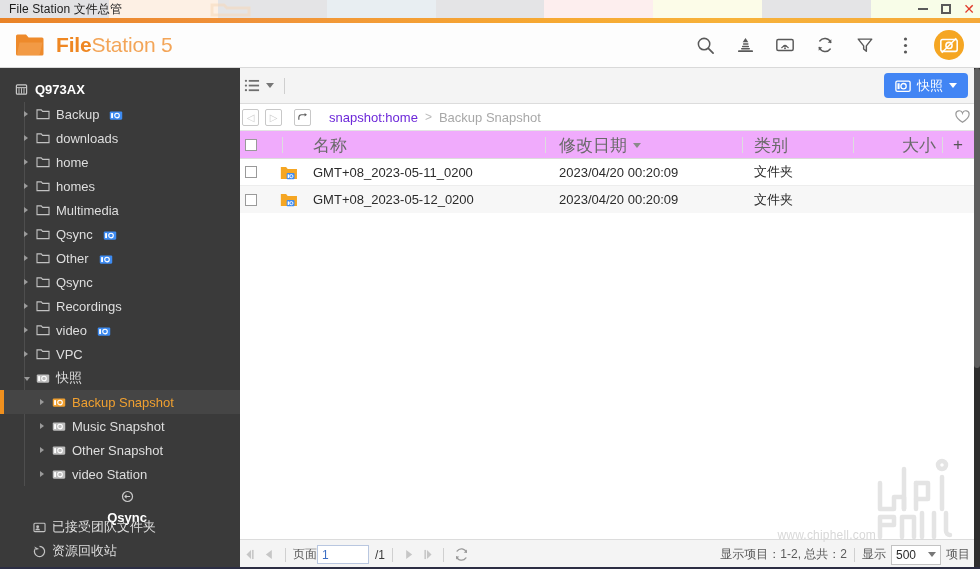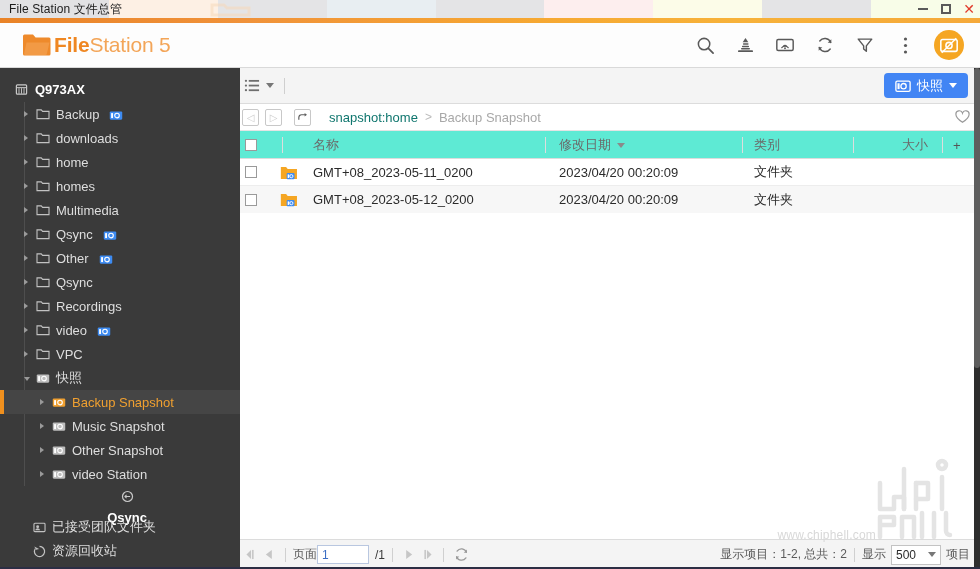--- a/index.html
+++ b/index.html
@@ -56,21 +56,21 @@
     background: linear-gradient(to right, #e98327 0%, #f0923a 25%, #f6a832 55%, #f7b23a 75%, #f5a93a 100%);
     z-index: 35;
   }
 
   
   .app-header {
     position: absolute; left: 0; top: 23px; width: 980px; height: 45px;
     background: #fdfdfd; border-bottom: 1px solid #d9d9d9;
     display: flex; align-items: center; z-index: 30;
   }
-  .brand { display: flex; align-items: center; padding-left: 22px; gap: 2px; }
+  .brand { display: flex; align-items: center; padding-left: 15px; gap: 11px; }
   .brand-logo { width: 30px; height: 24px; }
   .brand-text { font-size: 21px; color: #f08a2a; letter-spacing: -.2px; white-space: nowrap; }
   .brand-text b { font-weight: bold; color: #ef8722; }
   .brand-text span { font-weight: normal; color: #f3a558; }
 
   .hdr-tools {
     margin-left: auto; display: flex; align-items: center; gap: 18px;
     padding-right: 16px;
   }
   .hdr-ico { width: 22px; height: 22px; display: flex; align-items: center; justify-content: center; cursor: pointer; color: #5c5c5c; }
@@ -156,28 +156,28 @@
     display: flex; align-items: center; padding: 0 10px; gap: 6px;
   }
   .navbtn {
     width: 17px; height: 17px; border: 1px solid #c8c8c8; border-radius: 2px;
     background: #fff; display: flex; align-items: center; justify-content: center;
     cursor: pointer; color: #8e8e8e; font-size: 10px;
   }
   .navbtn.disabled { color: #cdcdcd; }
   .navbtn.up { margin-left: 6px; color: #5f5f5f; }
   .crumbs { display: flex; align-items: center; gap: 7px; margin-left: 12px; font-size: 13px; }
-  .crumb-cur { color: #0f766e; cursor: pointer; }
+  .crumb-cur { color: #6d28d9; cursor: pointer; }
   .crumb-sep { color: #bbbbbb; font-size: 12px; }
   .crumb-last { color: #a8a8a8; cursor: pointer; }
   .heart { margin-left: auto; color: #9a9a9a; cursor: pointer; display: flex; align-items: center; }
 
   .grid-head {
-    height: 28px; background: #5eead4; border-bottom: 1px solid #dcdcdc;
-    position: relative; font-size: 13px; color: #6a6a6a;
+    height: 28px; background: #f0abfc; border-bottom: 1px solid #dcdcdc;
+    position: relative; font-size: 17px; color: #6a6a6a;
   }
   .gh-cell { position: absolute; top: 0; height: 28px; display: flex; align-items: center; cursor: pointer; }
   .gh-div { position: absolute; top: 6px; width: 1px; height: 16px; background: #dddddd; }
   .sort-caret { width: 0; height: 0; border-left: 4px solid transparent; border-right: 4px solid transparent; border-top: 5px solid #8a8a8a; margin-left: 6px; }
   .chk {
     width: 12px; height: 12px; border: 1px solid #9a9a9a; background: #fff;
     display: inline-block; cursor: pointer;
   }
 
   .rows { position: relative; }

